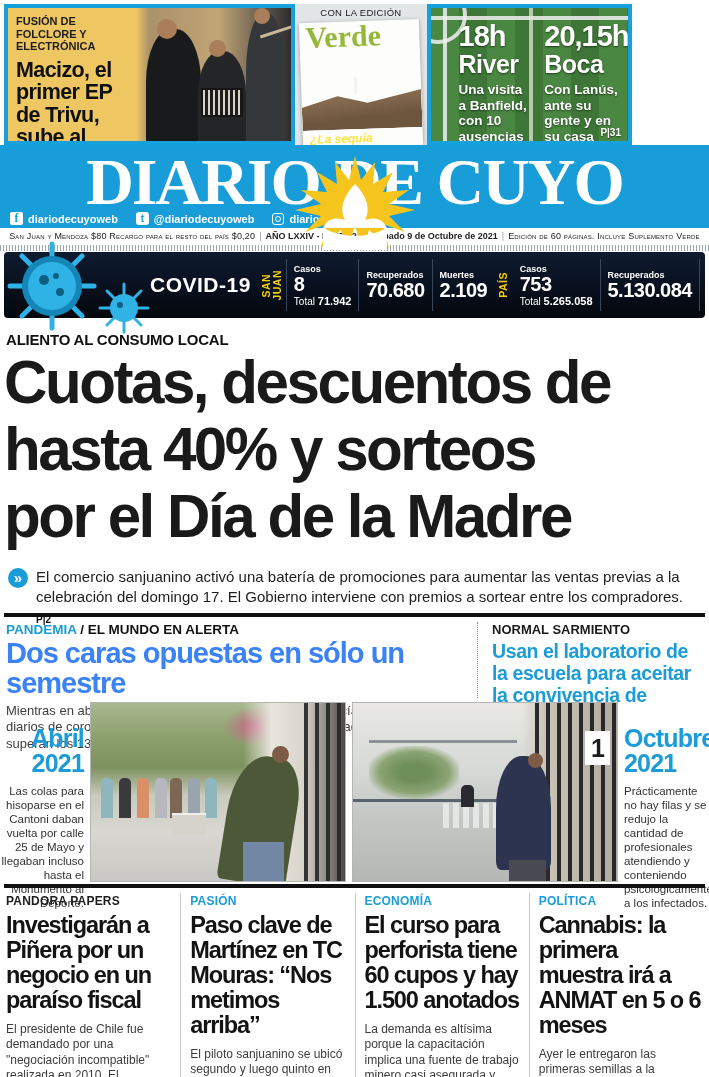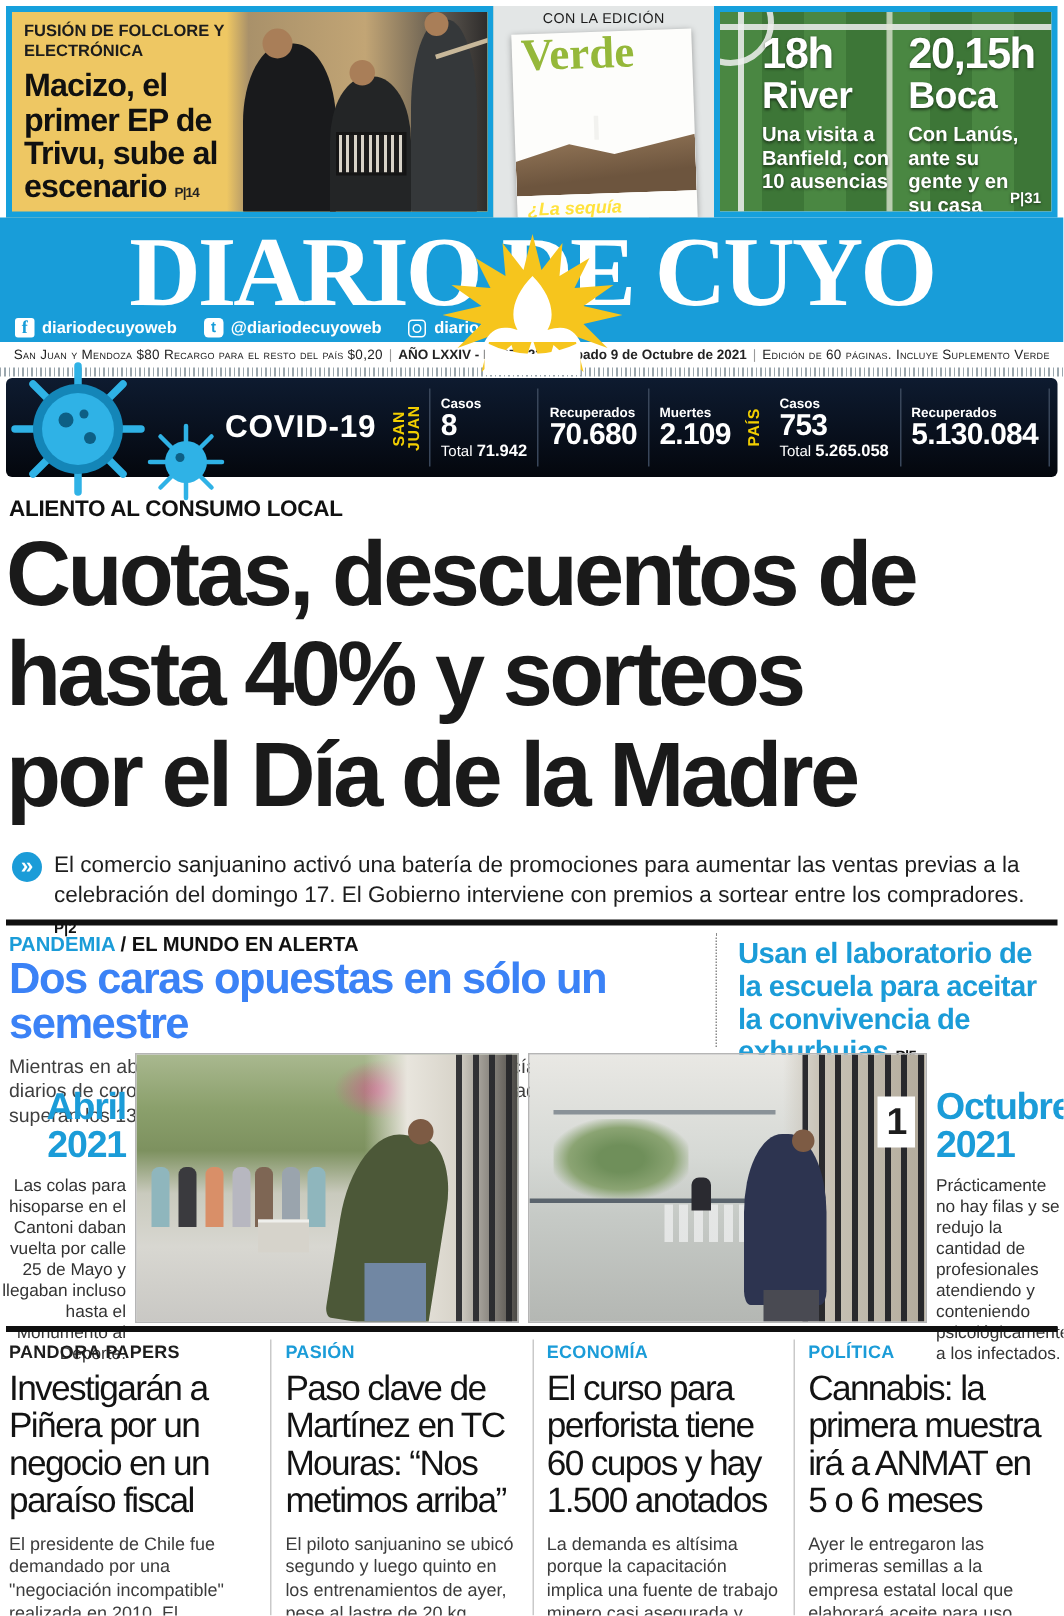--- a/index.html
+++ b/index.html
@@ -1,21 +1,21 @@
 <!DOCTYPE html>
 <html><head>
 <meta charset="utf-8">
 <style>
   * { margin:0; padding:0; box-sizing:border-box; }
   html,body { width:709px; height:1077px; }
   body { background:#fff; font-family:"Liberation Sans", sans-serif; position:relative; overflow:hidden; }
   .page { position:absolute; inset:0; }
 
   
-  .top-strip { position:absolute; top:4px; left:4px; width:701px; height:141px; display:flex; }
+  .top-strip { position:absolute; top:4px; left:4px; width:628px; height:141px; display:flex; }
   .music-box { width:325px; height:141px; background:#eec763; border:4px solid #16a0dc; display:flex; position:relative; overflow:hidden; }
   .music-text { width:47%; padding:7px 2px 4px 8px; position:relative; z-index:2; }
   .music-kicker { font-size:11px; font-weight:bold; color:#1c1c1c; line-height:1.15; letter-spacing:0; }
   .music-headline { font-size:21.5px; font-weight:bold; color:#101010; line-height:1.04; letter-spacing:-0.6px; margin-top:6px; }
   .pageref-inline { font-size:9px; font-weight:bold; color:#222; }
   .music-photo { position:absolute; right:0; top:0; width:57%; height:100%;
     background:linear-gradient(90deg, rgba(238,199,99,0) 0%, rgba(238,199,99,0) 4%, #a9916a 12%, #c2a575 55%, #55504a 86%, #2e2c2b 100%); }
   .mp-person { position:absolute; border-radius:46% 46% 4% 4%; }
   .mp-p1 { left:10%; top:16%; width:34%; height:86%; background:#191a1c; }
   .mp-p2 { left:42%; top:32%; width:30%; height:70%; background:#232526; }
@@ -139,21 +139,21 @@
 
   
   .bottom { position:absolute; top:893px; left:6px; width:697px; height:184px; display:flex; }
   .bcol { width:25%; padding:0 9px; }
   .bcol + .bcol { border-left:1px solid #c9c9c9; }
   .bcol:first-child { padding-left:0; }
   .bcol:last-child { padding-right:0; }
   .b-kicker { font-size:12px; font-weight:bold; margin:1px 0 5px; letter-spacing:0.2px; }
   .b-kicker.black { color:#1d1d1d; }
   .b-kicker.blue { color:#1b9cd8; }
-  .b-headline { font-size:23.5px; font-weight:normal; color:#131313; line-height:1.06; letter-spacing:-1.1px; margin-bottom:9px; }
+  .b-headline { font-size:23.5px; font-weight:bold; color:#131313; line-height:1.06; letter-spacing:-1.1px; margin-bottom:9px; }
   .b-body { font-size:12px; color:#3c3c3c; line-height:1.3; }
 </style>
 </head>
 <body>
 
 <div class="page">
 
   <div class="top-strip">
     <div class="music-box">
       <div class="music-text">
@@ -311,20 +311,21 @@
   </div>
   <div class="rule rule-1"></div>
 
   <div class="sec2">
     <div class="sec2-left">
       <div class="kicker-line"><span class="kicker-blue">PANDEMIA</span><span> / EL MUNDO EN ALERTA</span></div>
       <div class="sec2-headline">Dos caras opuestas en sólo un semestre</div>
       <div class="sec2-body"><span>Mientras en abril pasado (en el pico de la segunda ola) hacían hasta 800 test diarios de coronavirus en el Aldo Cantoni, hoy no va casi nadie y apenas superan los 13 hisopados por hora.</span> <span class="pageref">P|6</span></div>
     </div>
     <div class="sec2-right">
+      <div class="sec2r-kicker">NORMAL SARMIENTO</div>
       <div class="sec2r-headline"><span>Usan el laboratorio de la escuela para aceitar la convivencia de exburbujas</span> <span class="pageref">P|5</span></div>
     </div>
   </div>
 
   <div class="photo-strip">
     <div class="cap-left">
       <div class="cap-title">Abril 2021</div>
       <div class="cap-body">Las colas para hisoparse en el Cantoni daban vuelta por calle 25 de Mayo y llegaban incluso hasta el Monumento al Deporte.</div>
     </div>
     <div class="photo photo-left">

